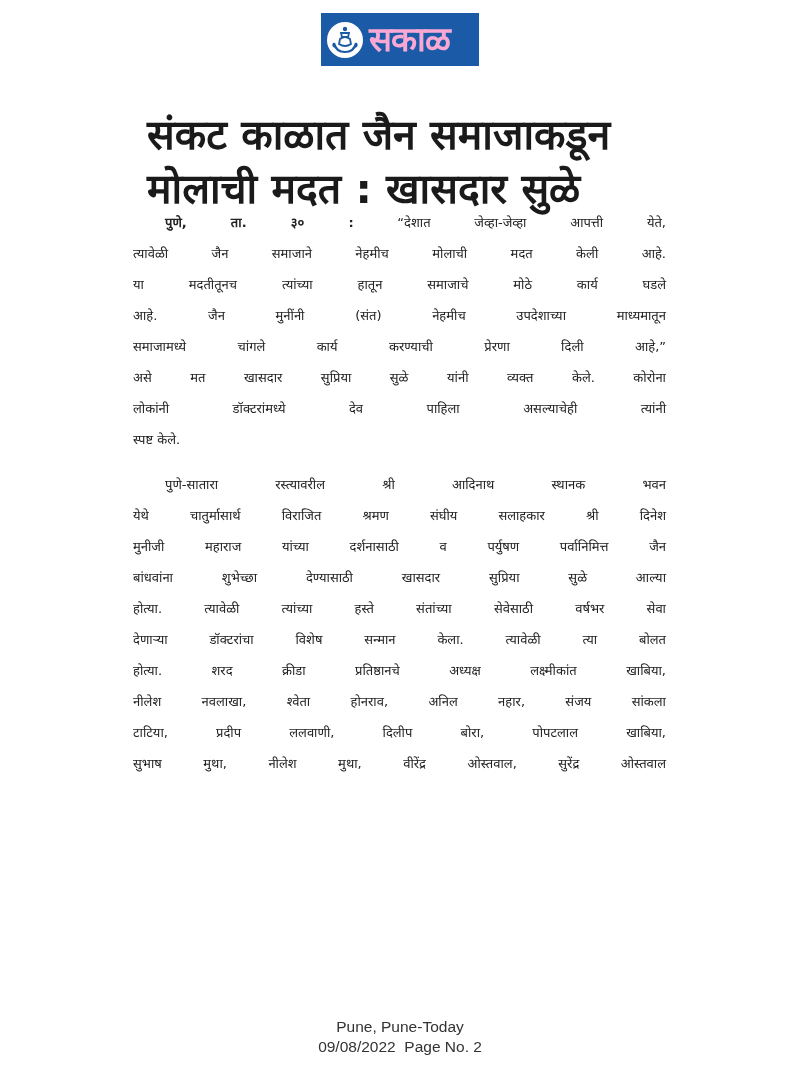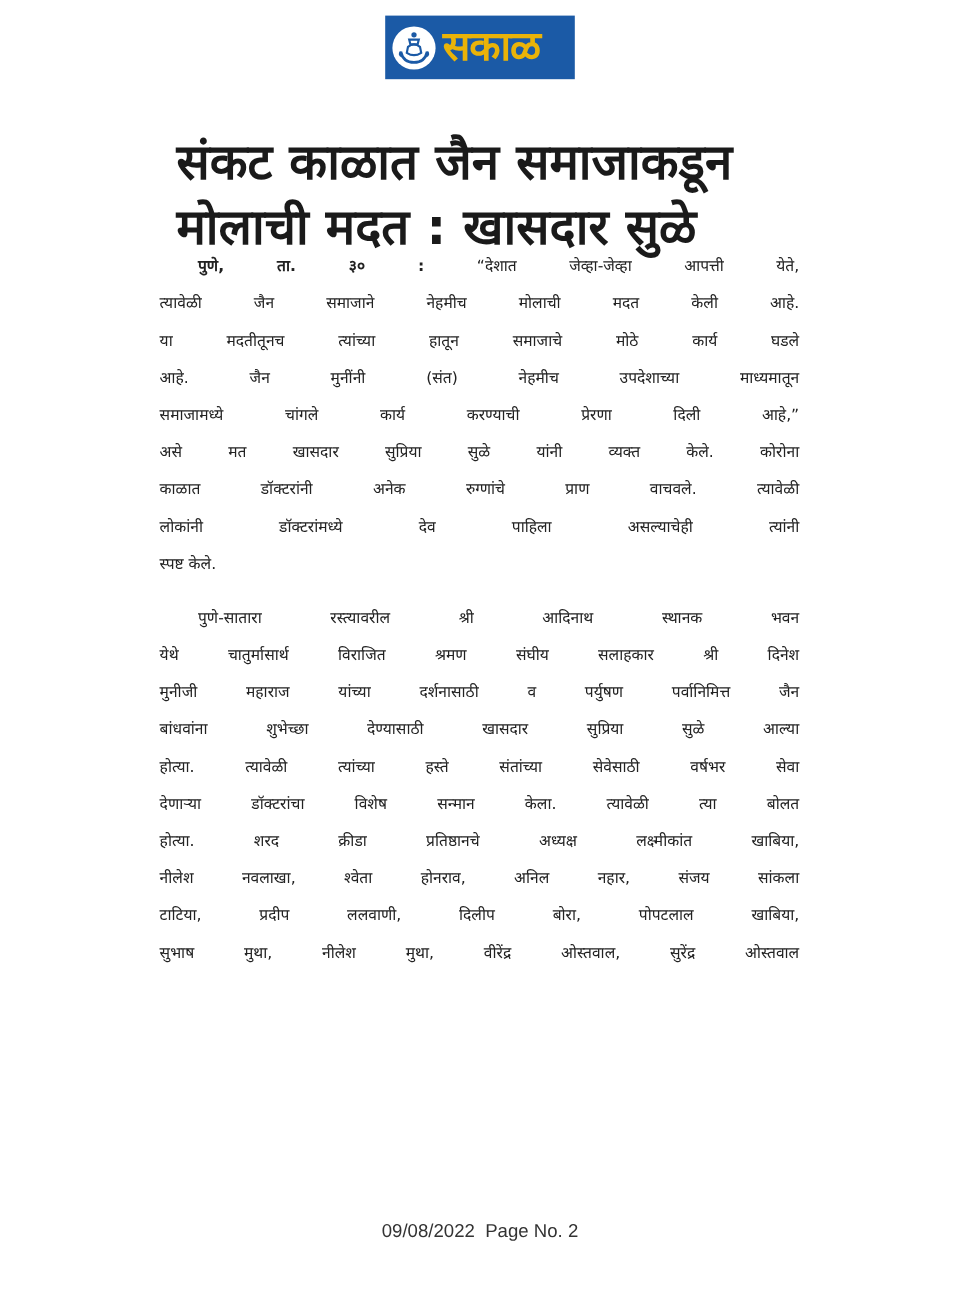--- a/index.html
+++ b/index.html
@@ -7,21 +7,21 @@
   .logo {
     position: absolute; left: 321px; top: 13px; width: 158px; height: 53px;
     background: #1b5aa6; display: flex; align-items: center; box-sizing: border-box;
     padding-left: 6px;
   }
   .logo-emblem {
     width: 36px; height: 36px; border-radius: 50%; background: #ffffff;
     display: flex; align-items: center; justify-content: center; flex-shrink: 0;
   }
   .logo-text {
-    color: #eab308; font-family: "DejaVu Sans", sans-serif; font-weight: bold;
+    color: #f9a8d4; font-family: "DejaVu Sans", sans-serif; font-weight: bold;
     font-size: 34px; line-height: 53px; margin-left: 6px; letter-spacing: -1px;
     white-space: nowrap;
   }
   .headline {
     position: absolute; left: 131px; width: 545px; top: 92px;
     font-family: "DejaVu Sans", sans-serif; font-weight: bold; color: #1a1a1a;
     font-size: 41px; line-height: 54px; margin: 16px;
   }
   .headline span { display: block; white-space: nowrap; }
   .article {
@@ -65,34 +65,34 @@
 </h1>
 
 <div class="article">
   <div class="paragraph">
     <span class="line indent"><b class="dateline">पुणे, ता. ३० :</b> <span>“देशात जेव्हा-जेव्हा आपत्ती येते,</span></span>
     <span class="line">त्यावेळी जैन समाजाने नेहमीच मोलाची मदत केली आहे.</span>
     <span class="line">या मदतीतूनच त्यांच्या हातून समाजाचे मोठे कार्य घडले</span>
     <span class="line">आहे. जैन मुनींनी (संत) नेहमीच उपदेशाच्या माध्यमातून</span>
     <span class="line">समाजामध्ये चांगले कार्य करण्याची प्रेरणा दिली आहे,”</span>
     <span class="line">असे मत खासदार सुप्रिया सुळे यांनी व्यक्त केले. कोरोना</span>
-    <span class="line">काळात डॉक्टरांनी अनेक रुग्णांचे प्राण वाचवले. त्यावेळी</span>
     <span class="line">लोकांनी डॉक्टरांमध्ये देव पाहिला असल्याचेही त्यांनी</span>
     <span class="line last">स्पष्ट केले.</span>
   </div>
   <div class="para-gap"></div>
   <div class="paragraph">
     <span class="line indent">पुणे-सातारा रस्त्यावरील श्री आदिनाथ स्थानक भवन</span>
     <span class="line">येथे चातुर्मासार्थ विराजित श्रमण संघीय सलाहकार श्री दिनेश</span>
     <span class="line">मुनीजी महाराज यांच्या दर्शनासाठी व पर्युषण पर्वानिमित्त जैन</span>
     <span class="line">बांधवांना शुभेच्छा देण्यासाठी खासदार सुप्रिया सुळे आल्या</span>
     <span class="line">होत्या. त्यावेळी त्यांच्या हस्ते संतांच्या सेवेसाठी वर्षभर सेवा</span>
     <span class="line">देणाऱ्या डॉक्टरांचा विशेष सन्मान केला. त्यावेळी त्या बोलत</span>
     <span class="line">होत्या. शरद क्रीडा प्रतिष्ठानचे अध्यक्ष लक्ष्मीकांत खाबिया,</span>
     <span class="line">नीलेश नवलाखा, श्वेता होनराव, अनिल नहार, संजय सांकला</span>
     <span class="line">टाटिया, प्रदीप ललवाणी, दिलीप बोरा, पोपटलाल खाबिया,</span>
     <span class="line">सुभाष मुथा, नीलेश मुथा, वीरेंद्र ओस्तवाल, सुरेंद्र ओस्तवाल</span>
   </div>
 </div>
 
 <div class="footer">
+  <span>Pune, Pune-Today</span>
   <span style="white-space:pre;">09/08/2022  Page No. 2</span>
 </div>
 
 </body></html>

